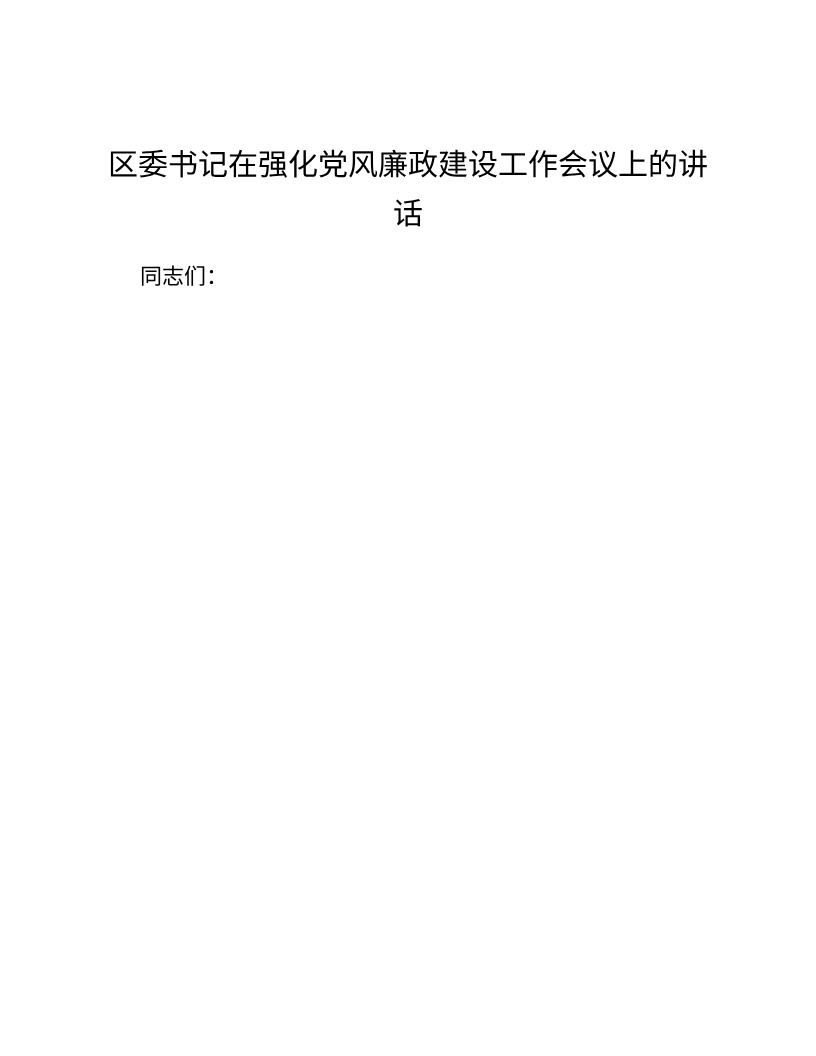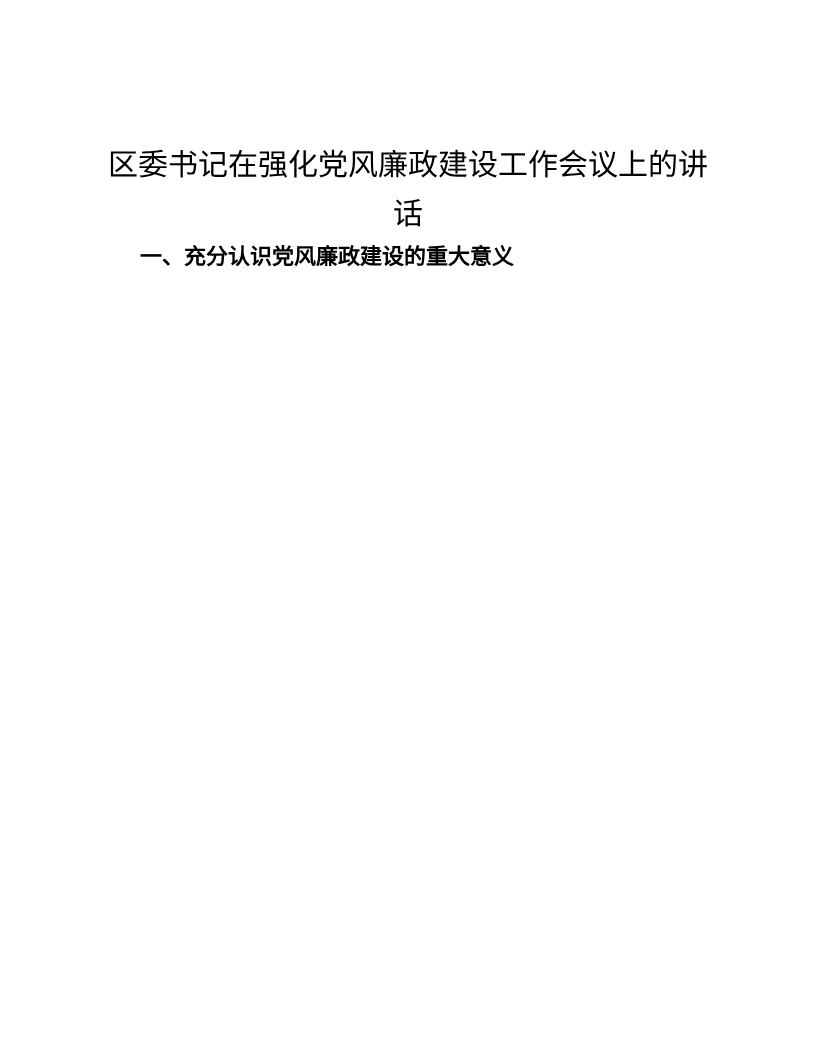--- a/index.html
+++ b/index.html
@@ -14,21 +14,21 @@
     margin: 0 auto;
     background: #ffffff;
     box-sizing: border-box;
     padding: 140px 96px 0 96px;
     overflow: hidden;
     color: #000000;
     font-family: "Liberation Serif", serif;
   }
   .doc-title {
     width: 614px;
-    margin: 0 auto 0 auto;
+    margin: 0 auto 20px auto;
     font-size: 30px;
     line-height: 49px;
     font-weight: normal;
     text-align: center;
     letter-spacing: 0;
     color: #000000;
   }
   .body-text {
     width: 624px;
   }
@@ -57,21 +57,21 @@
 </style>
 </head>
 <body>
 
 <div class="page">
 
   <h1 class="doc-title">区委书记在强化党风廉政建设工作会议上的讲话</h1>
 
   <div class="body-text">
 
+    <p class="para salutation">同志们：</p>
 
 
-    <p class="para heading-1">一、充分认识党风廉政建设的重大意义</p>
 
 
 
   </div>
 
 </div>
 
 </body></html>

